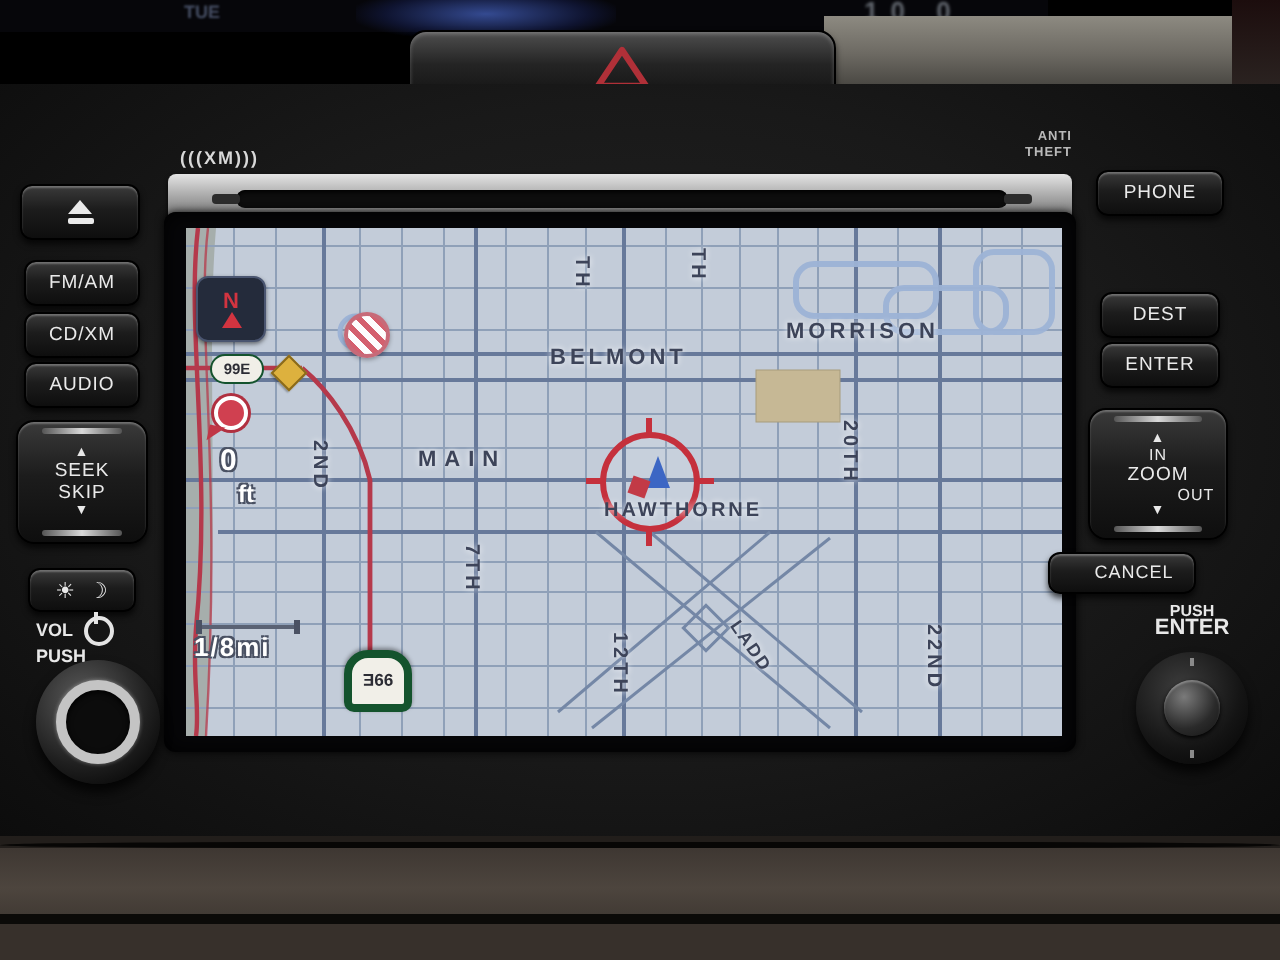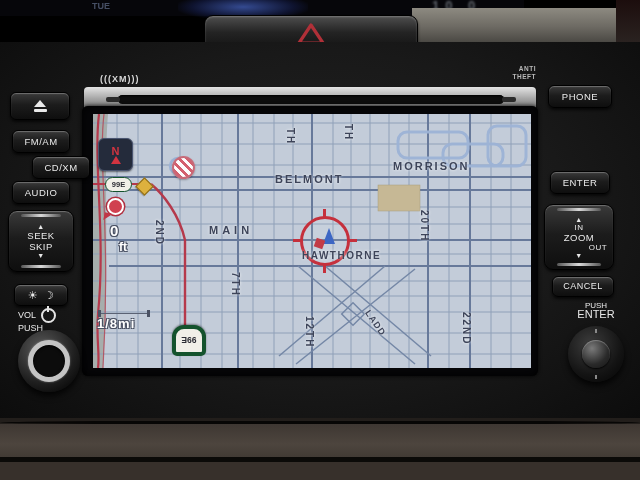--- a/index.html
+++ b/index.html
@@ -28,21 +28,21 @@
     background:radial-gradient(ellipse at 50% 45%,#232323 0%,#191919 55%,#0c0c0c 100%);}
 
   
   #cd-slot{left:84px;top:87px;width:452px;height:25px;border-radius:4px;
     background:linear-gradient(180deg,#e4e4e4,#a8a8a8 45%,#636363);
     box-shadow:0 1px 2px rgba(0,0,0,.8);}
   #cd-slot-opening{left:34px;top:8px;width:386px;height:9px;background:#0d0d0d;border-radius:5px;
     box-shadow:inset 0 1px 2px #000;}
   #cd-notch-l{left:22px;top:10px;width:14px;height:5px;background:#2c2c2c;border-radius:2px;}
   #cd-notch-r{left:418px;top:10px;width:14px;height:5px;background:#2c2c2c;border-radius:2px;}
-  #xm-label{left:100px;top:74px;font-size:9px;font-weight:bold;color:#d8d8d8;letter-spacing:1px;}
+  #xm-label{left:90px;top:74px;font-size:9px;font-weight:bold;color:#d8d8d8;letter-spacing:1px;}
   #anti-theft{left:486px;top:65px;width:50px;font-size:6.5px;font-weight:bold;color:#b9b9b9;
     text-align:right;line-height:8px;letter-spacing:.5px;}
 
   
   #screen{left:82px;top:106px;width:456px;height:270px;background:#060608;border-radius:6px;
     box-shadow:inset 0 0 10px #000,0 0 4px rgba(0,0,0,.9);}
   #map{left:11px;top:8px;width:438px;height:254px;background:#c3ccd9;overflow:hidden;
     box-shadow:inset 0 4px 9px -4px rgba(255,255,255,.55),inset 0 -4px 8px -4px rgba(0,0,0,.45);}
 
   .street{position:absolute;color:#3d4459;font-weight:bold;font-size:11px;letter-spacing:2px;
@@ -93,21 +93,21 @@
   .btn{position:absolute;border-radius:6px;border:1px solid #000;color:#eaeaea;
     background:linear-gradient(180deg,#3a3a3a,#1c1c1c 45%,#0e0e0e);
     box-shadow:inset 0 1px 1px rgba(255,255,255,.28),0 2px 3px rgba(0,0,0,.7);
     display:flex;flex-direction:column;align-items:center;justify-content:center;
     font-weight:normal;cursor:pointer;letter-spacing:.5px;}
   .btn .lbl{font-size:9.5px;line-height:11px;}
   .ridge{position:absolute;left:12px;right:12px;height:3px;border-radius:2px;
     background:linear-gradient(90deg,#555,#d9d9d9 50%,#555);}
   .arrow-glyph{font-size:7px;line-height:7px;color:#e8e8e8;}
 
-  .txt-stack{position:absolute;color:#e8e8e8;font-weight:normal;text-align:center;}
+  .txt-stack{position:absolute;color:#e8e8e8;font-weight:bold;text-align:center;}
 
   
   #vol-knob{left:18px;top:330px;width:62px;height:62px;border-radius:50%;cursor:pointer;
     background:radial-gradient(circle at 38% 32%,#5c5c5c,#1f1f1f 58%,#000 95%);
     box-shadow:0 4px 6px rgba(0,0,0,.8);}
   #vol-ring{left:10px;top:10px;width:42px;height:42px;border-radius:50%;background:#0c0c0c;
     border:5px solid #c4c4c4;box-sizing:border-box;
     box-shadow:inset 0 1px 3px #000,0 0 2px rgba(255,255,255,.4);}
   #enter-knob{left:568px;top:326px;width:56px;height:56px;border-radius:50%;cursor:pointer;
     background:radial-gradient(circle at 40% 32%,#3c3c3c,#141414 60%,#050505 95%);
@@ -280,21 +280,21 @@
     </div>
   </div>
 
   <div class="btn" style="left:10px;top:92px;width:58px;height:26px;">
     <div id="eject-tri"></div>
     <div id="eject-bar"></div>
   </div>
   <div class="btn" style="left:12px;top:130px;width:56px;height:21px;">
     <span class="lbl">FM/AM</span>
   </div>
-  <div class="btn" style="left:12px;top:156px;width:56px;height:21px;margin-left:20px;">
+  <div class="btn" style="left:12px;top:156px;width:56px;height:21px;">
     <span class="lbl">CD/XM</span>
   </div>
   <div class="btn" style="left:12px;top:181px;width:56px;height:21px;">
     <span class="lbl">AUDIO</span>
   </div>
   <div class="btn" style="left:8px;top:210px;width:64px;height:60px;border-radius:9px;">
     <div class="ridge" style="top:3px;"></div>
     <span class="arrow-glyph">▲</span>
     <span class="lbl">SEEK</span>
     <span class="lbl">SKIP</span>
@@ -308,34 +308,37 @@
   <div class="txt-stack" style="left:18px;top:308px;font-size:9px;line-height:10px;text-align:left;">
     <span>VOL</span><span id="power-icon"></span><br>
     <span>PUSH</span>
   </div>
   <div class="abs" id="vol-knob">
     <div class="abs" id="vol-ring"></div>
   </div>
 
   <div class="btn" style="left:548px;top:85px;width:62px;height:21px;">
     <span class="lbl">PHONE</span>
+  </div>
+  <div class="btn" style="left:550px;top:146px;width:58px;height:21px;">
+    <span class="lbl">DEST</span>
   </div>
   <div class="btn" style="left:550px;top:171px;width:58px;height:21px;">
     <span class="lbl">ENTER</span>
   </div>
   <div class="btn" style="left:544px;top:204px;width:68px;height:64px;border-radius:9px;">
     <div class="ridge" style="top:3px;"></div>
     <span class="arrow-glyph">▲</span>
     <span class="lbl" style="font-size:8px;line-height:9px;">IN</span>
     <span class="lbl">ZOOM</span>
     <span class="lbl" style="font-size:8px;line-height:9px;margin-left:38px;">OUT</span>
     <span class="arrow-glyph">▼</span>
     <div class="ridge" style="bottom:3px;"></div>
   </div>
-  <div class="btn" style="left:552px;top:276px;width:60px;height:19px;">
+  <div class="btn" style="left:524px;top:276px;width:60px;height:19px;padding-left:12px;">
     <span class="lbl" style="font-size:9px;">CANCEL</span>
   </div>
   <div class="txt-stack" style="left:566px;top:301px;width:60px;font-size:8px;line-height:9px;">
     <span>PUSH</span><br>
     <span style="font-size:11px;">ENTER</span>
   </div>
   <div class="abs" id="enter-knob">
     <div class="tick" style="left:27px;top:3px;width:2px;height:4px;"></div>
     <div class="tick" style="left:27px;bottom:3px;width:2px;height:4px;"></div>
     <div class="abs" id="enter-inner"></div>

